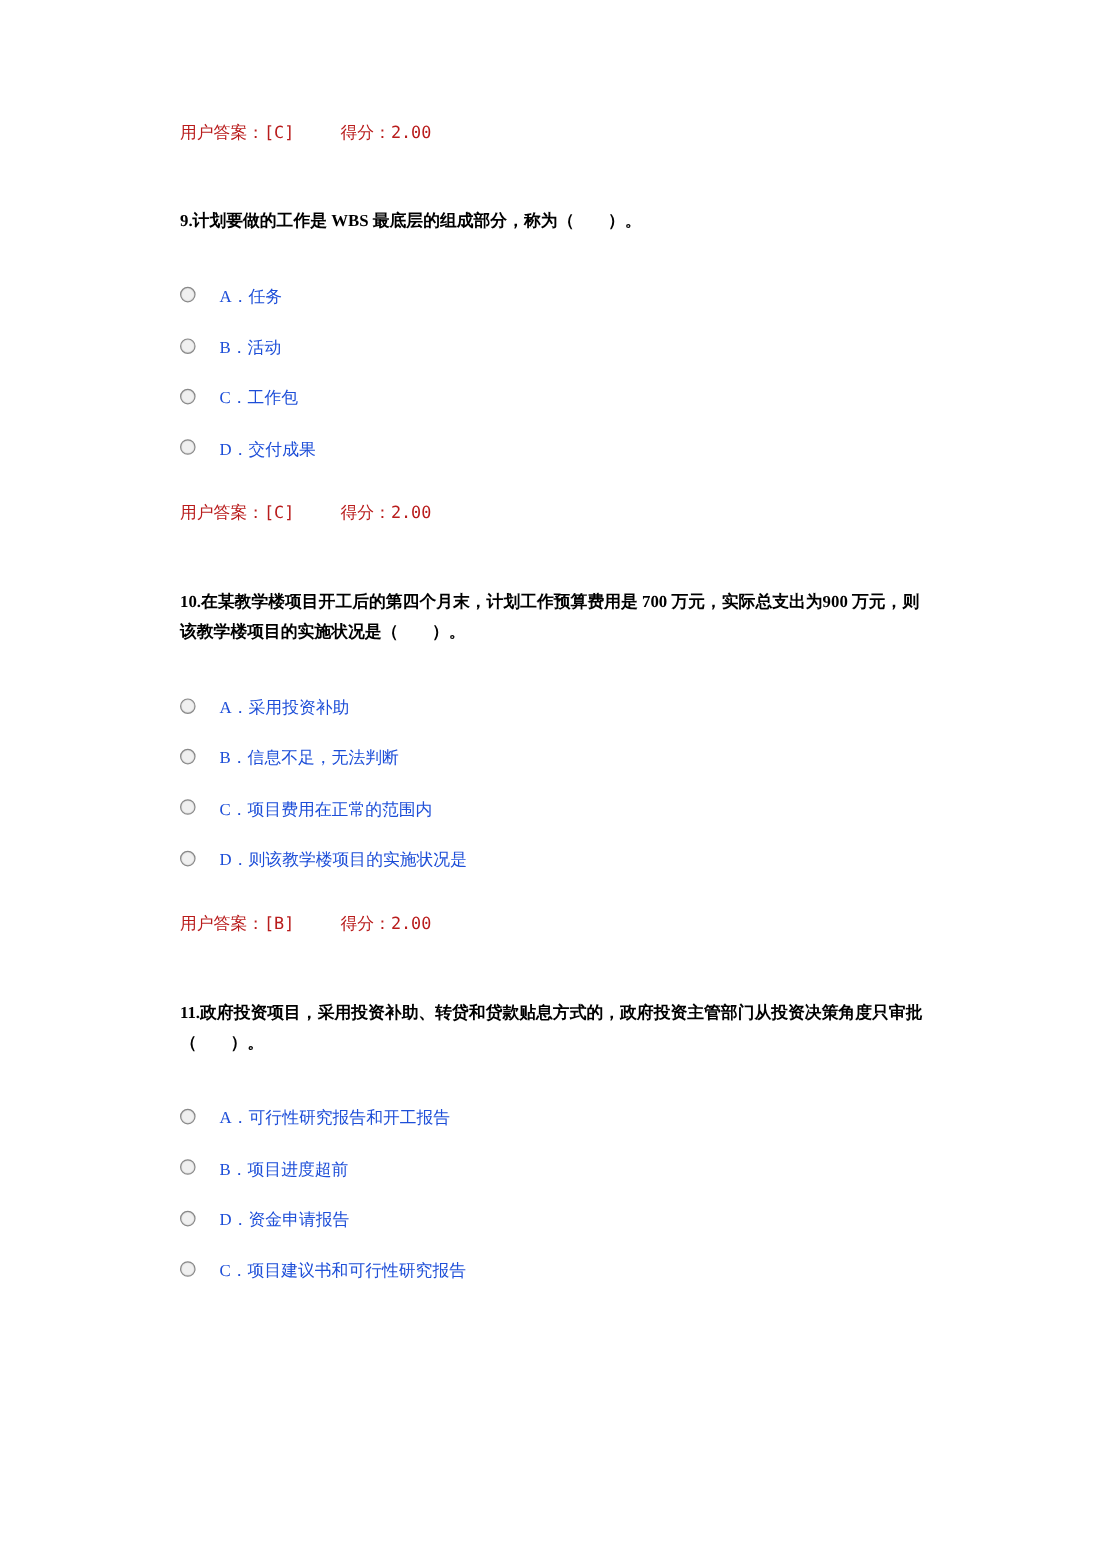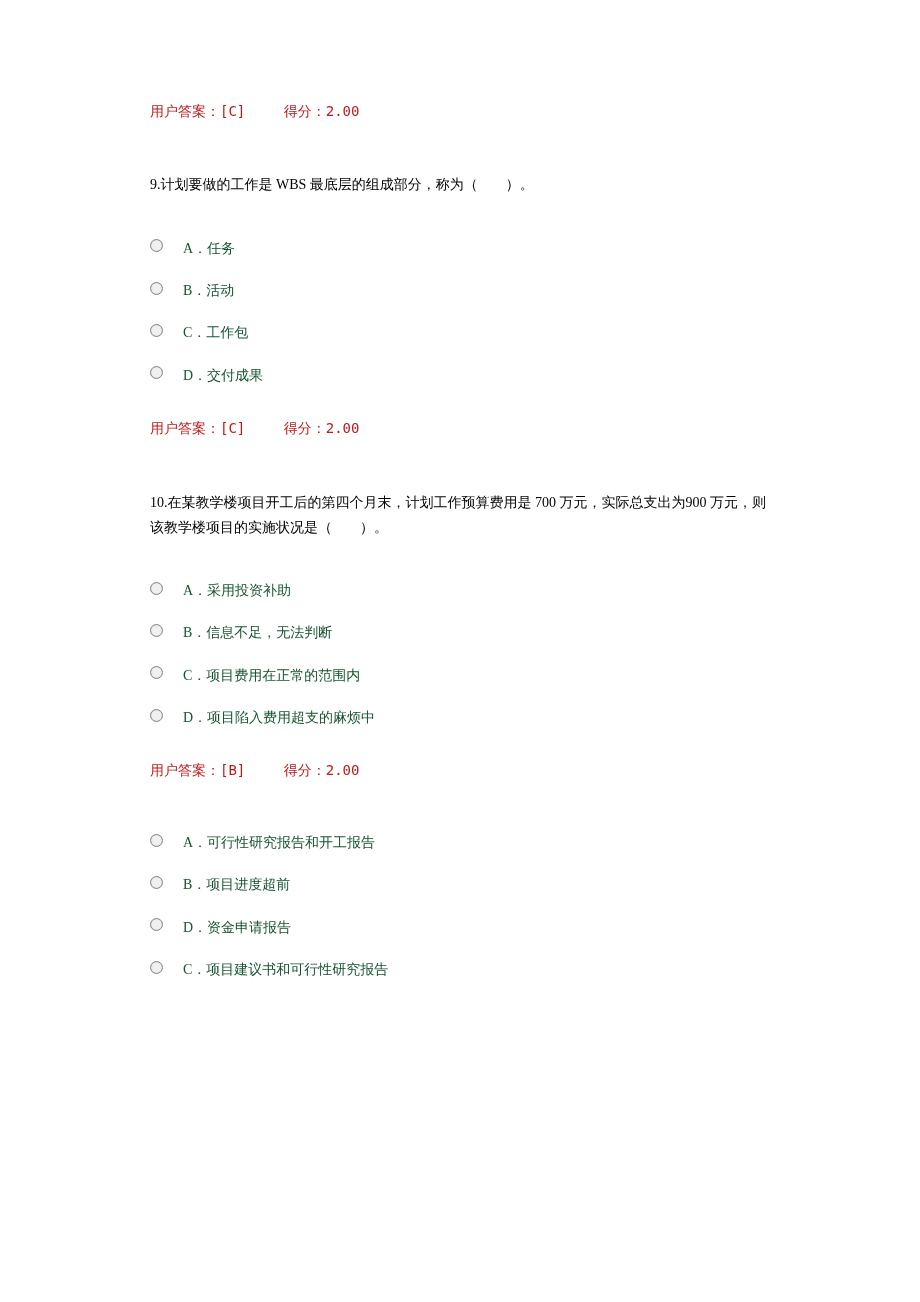--- a/index.html
+++ b/index.html
@@ -31,20 +31,21 @@
       display: inline;
       margin-left: 30px;
     }
     .score-value {
       display: inline;
     }
     .question-text {
       color: #000;
       margin-bottom: 40px;
       line-height: 1.8;
+      font-weight: bold;
     }
     .options-block {
       margin-bottom: 30px;
     }
     .option-row {
       display: flex;
       align-items: center;
       margin-bottom: 20px;
     }
     .radio-circle {
@@ -53,21 +54,21 @@
       border: 1px solid #888;
       border-radius: 50%;
       background: #f0f0f0;
       margin-right: 20px;
       flex-shrink: 0;
       box-shadow: inset 0 0 1px rgba(0,0,0,0.3);
       position: relative;
       top: -3px;
     }
     .option-text {
-      color: #14532d;
+      color: #1d4ed8;
     }
     .question-block {
       margin-bottom: 10px;
     }
   </style>
 </head>
 <body>
 
 <div class="answer-line">
   <span class="answer-label">用户答案：</span><span class="answer-value">[C]</span>
@@ -110,30 +111,31 @@
     <div class="option-row">
       <span class="radio-circle"></span>
       <span class="option-text">B．信息不足，无法判断</span>
     </div>
     <div class="option-row">
       <span class="radio-circle"></span>
       <span class="option-text">C．项目费用在正常的范围内</span>
     </div>
     <div class="option-row">
       <span class="radio-circle"></span>
-      <span class="option-text">D．项目陷入费用超支的麻烦中</span>
+      <span class="option-text">D．则该教学楼项目的实施状况是</span>
     </div>
   </div>
   <div class="answer-line">
     <span class="answer-label">用户答案：</span><span class="answer-value">[B]</span>
     <span class="score-label">得分：</span><span class="score-value">2.00</span>
   </div>
 </div>
 
 <div class="question-block">
+  <div class="question-text">11.政府投资项目，采用投资补助、转贷和贷款贴息方式的，政府投资主管部门从投资决策角度只审批（　　）。</div>
   <div class="options-block">
     <div class="option-row">
       <span class="radio-circle"></span>
       <span class="option-text">A．可行性研究报告和开工报告</span>
     </div>
     <div class="option-row">
       <span class="radio-circle"></span>
       <span class="option-text">B．项目进度超前</span>
     </div>
     <div class="option-row">

